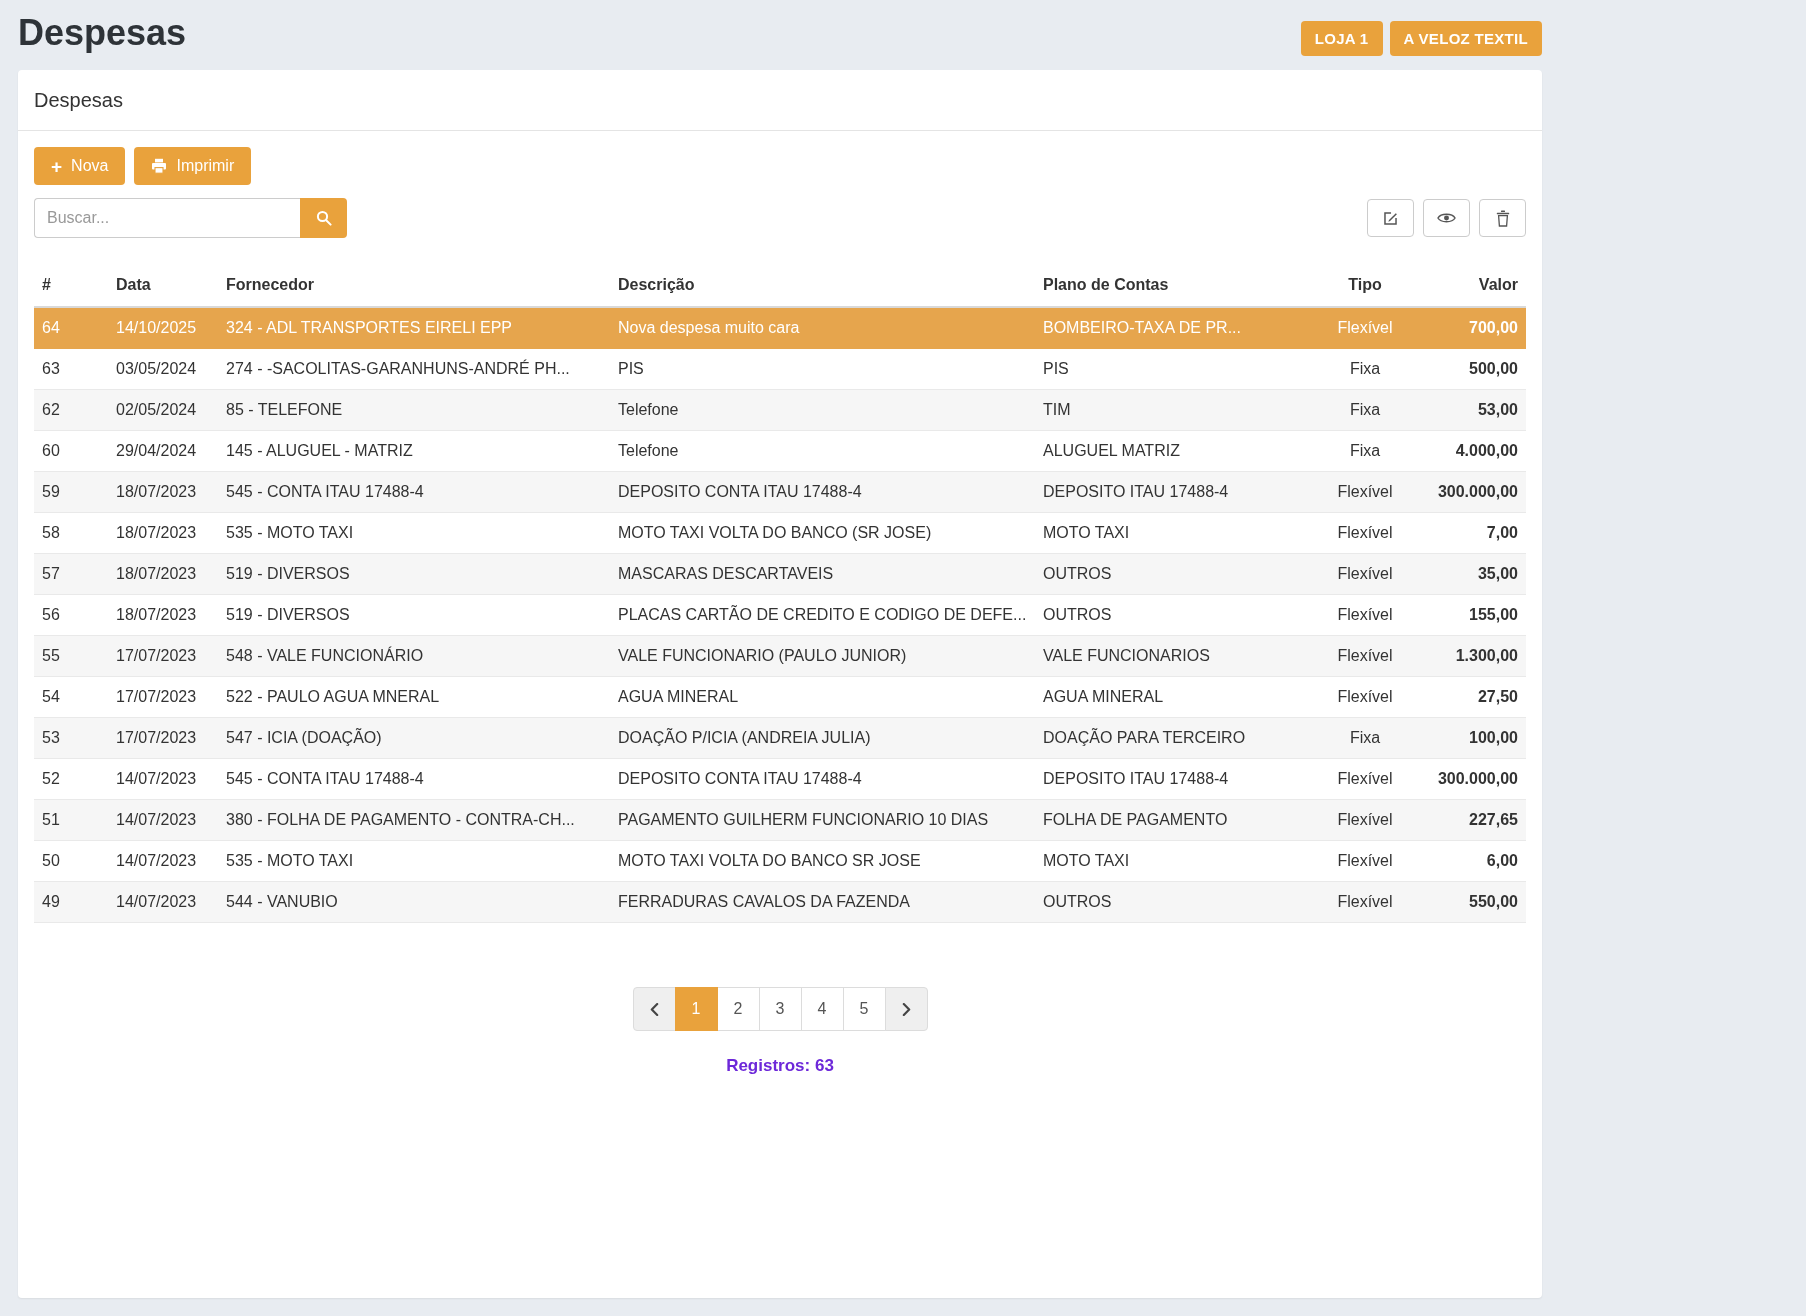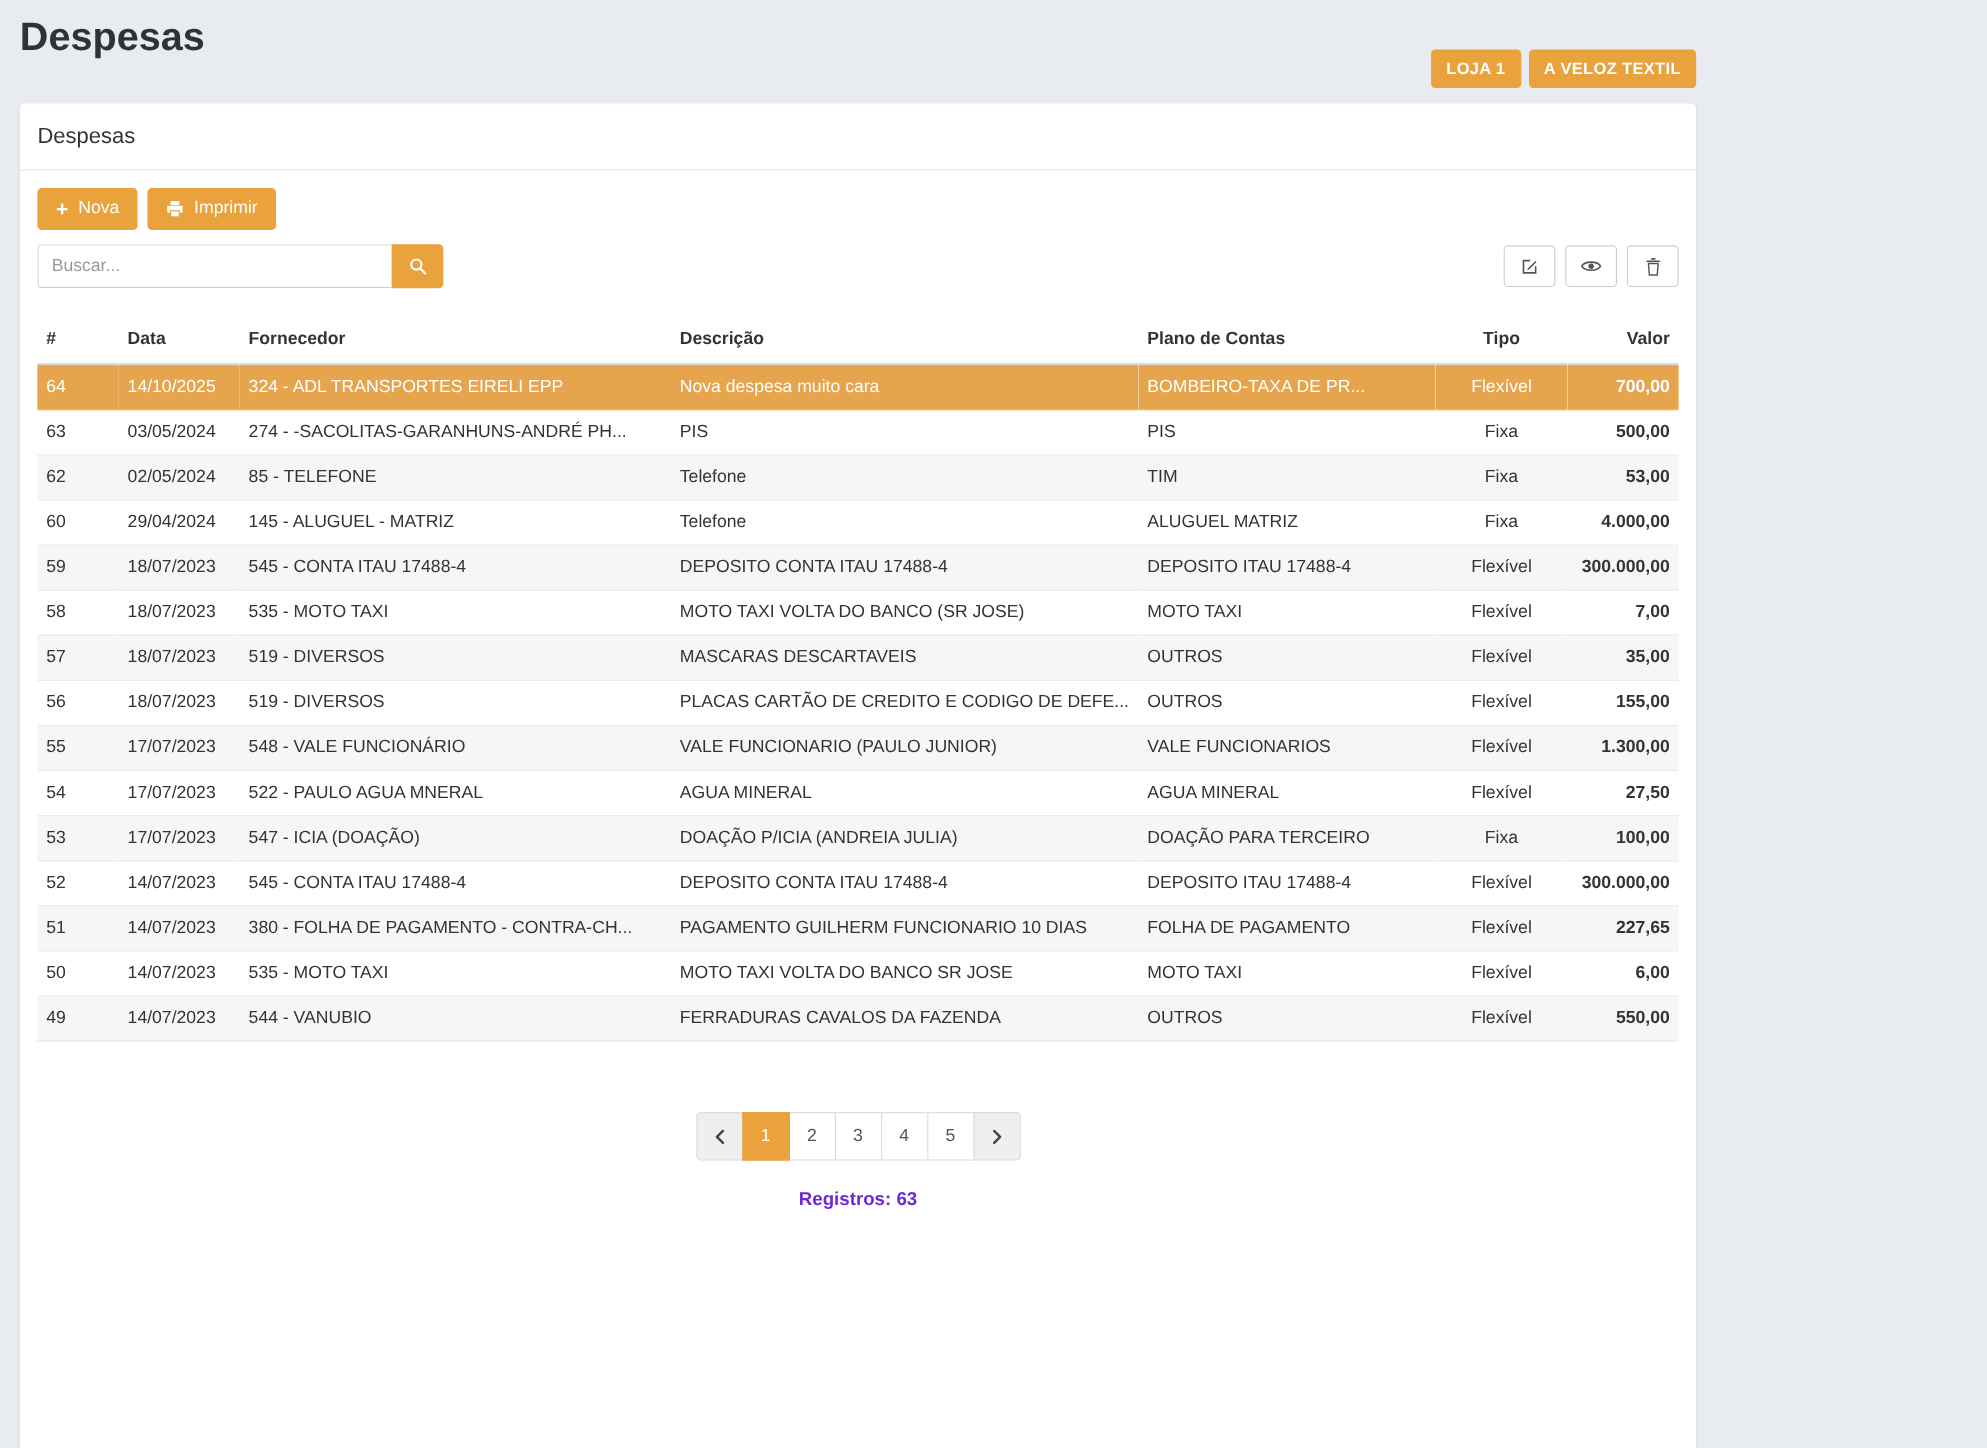--- a/index.html
+++ b/index.html
@@ -12,39 +12,39 @@
     color: #333;
   }
   .container { width: 1524px; margin-left: 18px; padding-bottom: 16px; }
 
   .topbar { display: flex; justify-content: space-between; align-items: flex-start; padding: 12px 0 14px; }
   .page-title { font-size: 36px; font-weight: 600; margin: 0; color: #2e3338; }
   .topbar-buttons { display: flex; gap: 7px; padding-top: 9px; }
   .chip {
     background: #E9A23C; color: #fff; font-weight: bold; font-size: 15px;
     padding: 9px 14px; border: none; border-radius: 4px; letter-spacing: .3px;
-    font-family: inherit; cursor: pointer; margin-top: 24px;
+    font-family: inherit; cursor: pointer;
   }
 
   .card { background: #fff; border-radius: 4px; min-height: 1228px; box-shadow: 0 1px 2px rgba(0,0,0,.07); }
   .card-header { padding: 19px 16px 18px; border-bottom: 1px solid #e4e4e4; font-size: 20px; color: #333; }
   .card-body { padding: 16px; }
 
   .toolbar { display: flex; gap: 9px; margin-bottom: 13px; }
   .btn-orange {
     display: inline-flex; align-items: center; gap: 9px;
     background: #E9A23C; color: #fff; border: none; border-radius: 4px;
     font-size: 16px; height: 38px; padding: 0 17px; font-family: inherit; cursor: pointer;
   }
   .plus-glyph { font-size: 19px; font-weight: bold; line-height: 1; }
 
   .search-row { display: flex; justify-content: space-between; align-items: center; }
   .search-group { display: flex; }
   .search-input {
-    width: 322px; height: 40px; border: 1px solid #ccc; border-right: none;
+    width: 266px; height: 40px; border: 1px solid #ccc; border-right: none;
     border-radius: 4px 0 0 4px; padding: 0 12px; font-size: 16px; font-family: inherit;
     color: #1d4ed8; outline: none; background: #fff;
   }
   .search-input::placeholder { color: #999; }
   .search-btn {
     width: 47px; height: 40px; background: #E9A23C; border: none;
     border-radius: 0 4px 4px 0; display: flex; align-items: center; justify-content: center; cursor: pointer;
   }
   .action-icons { display: flex; gap: 9px; }
   .icon-btn {

